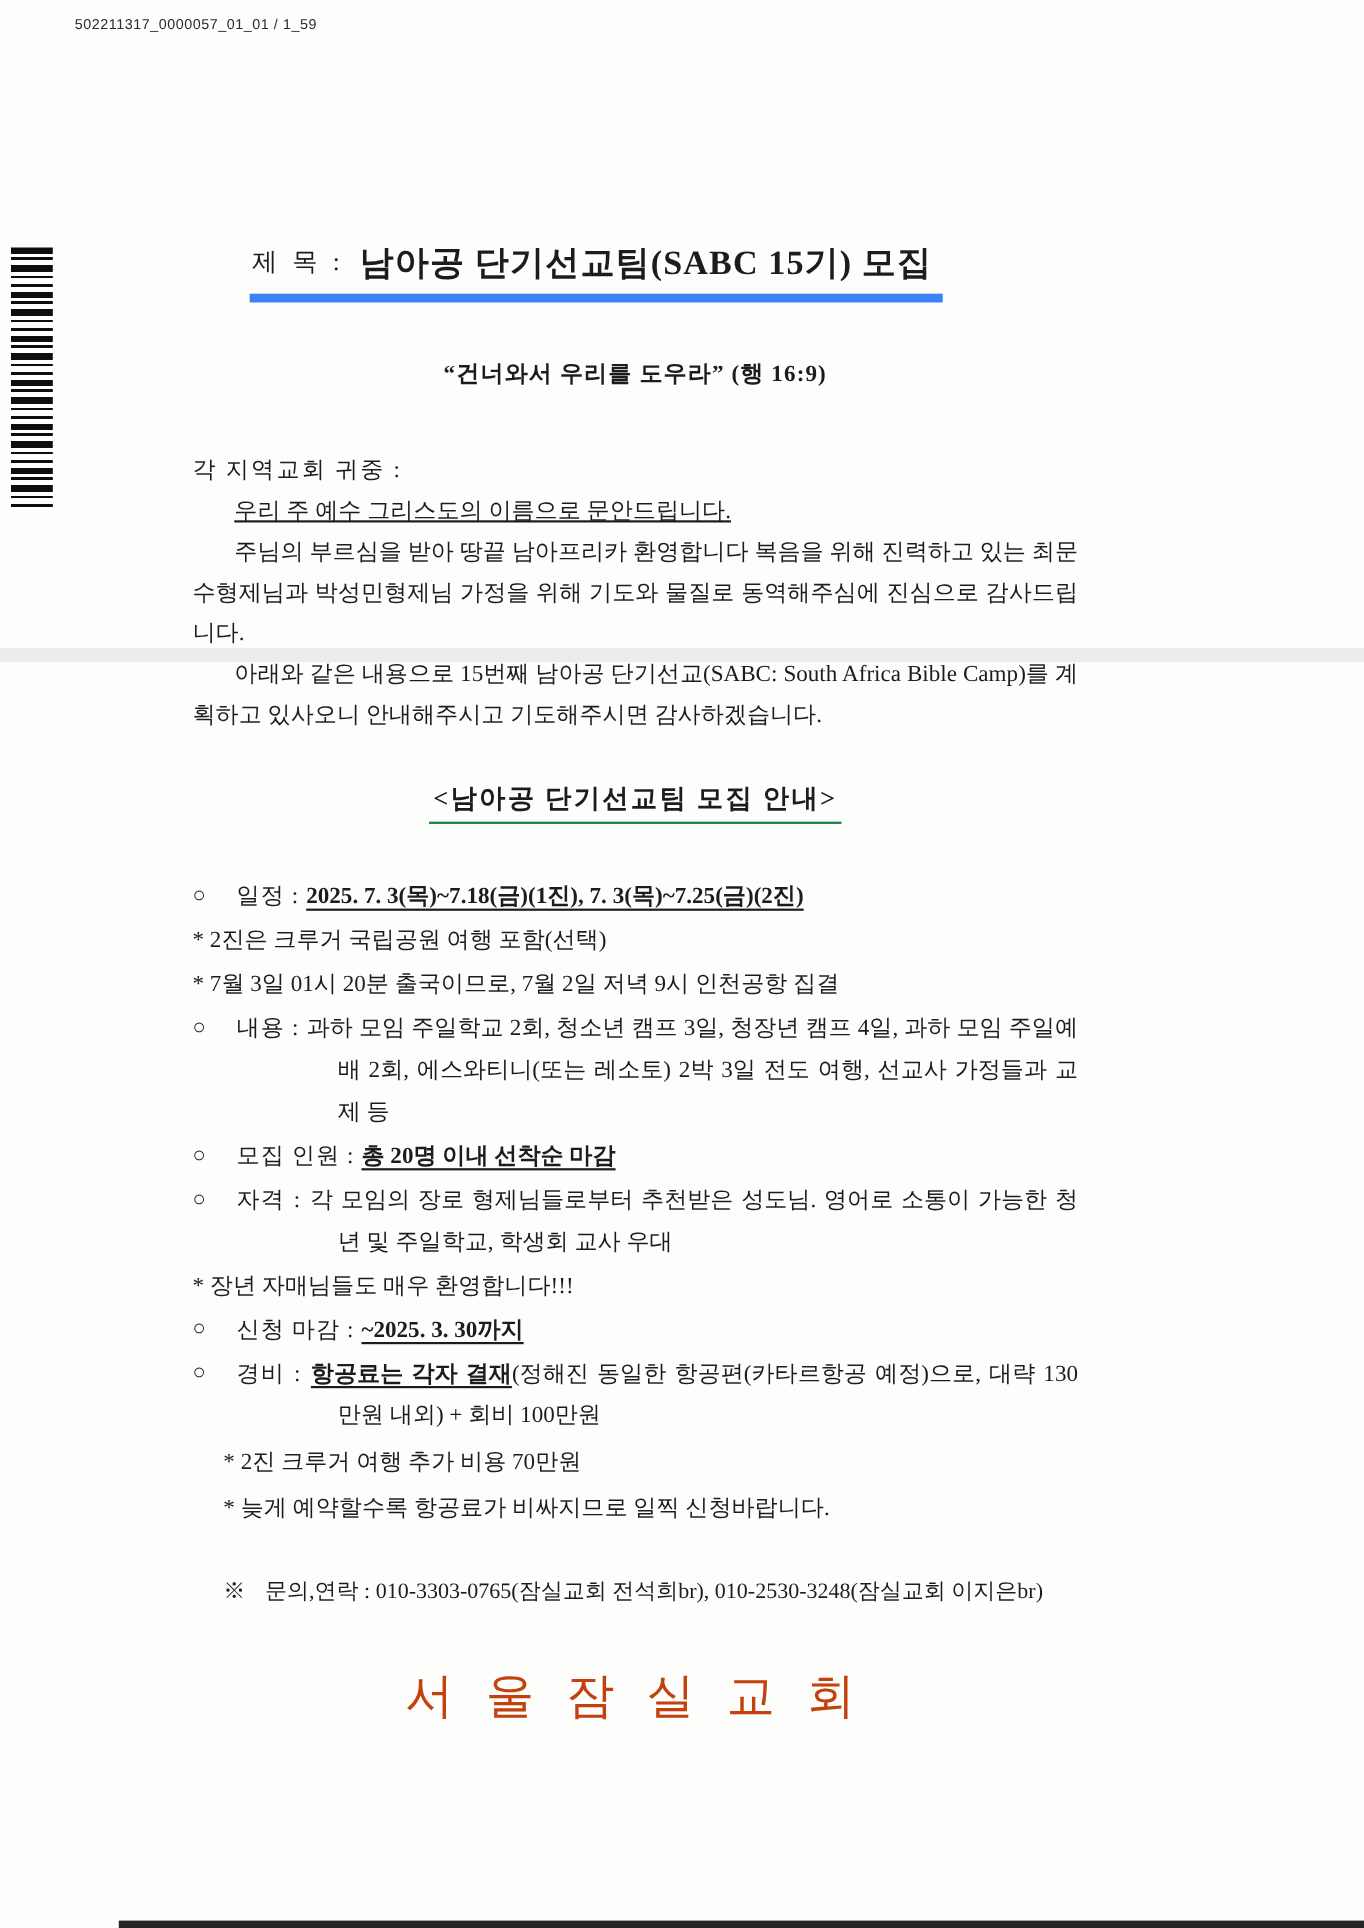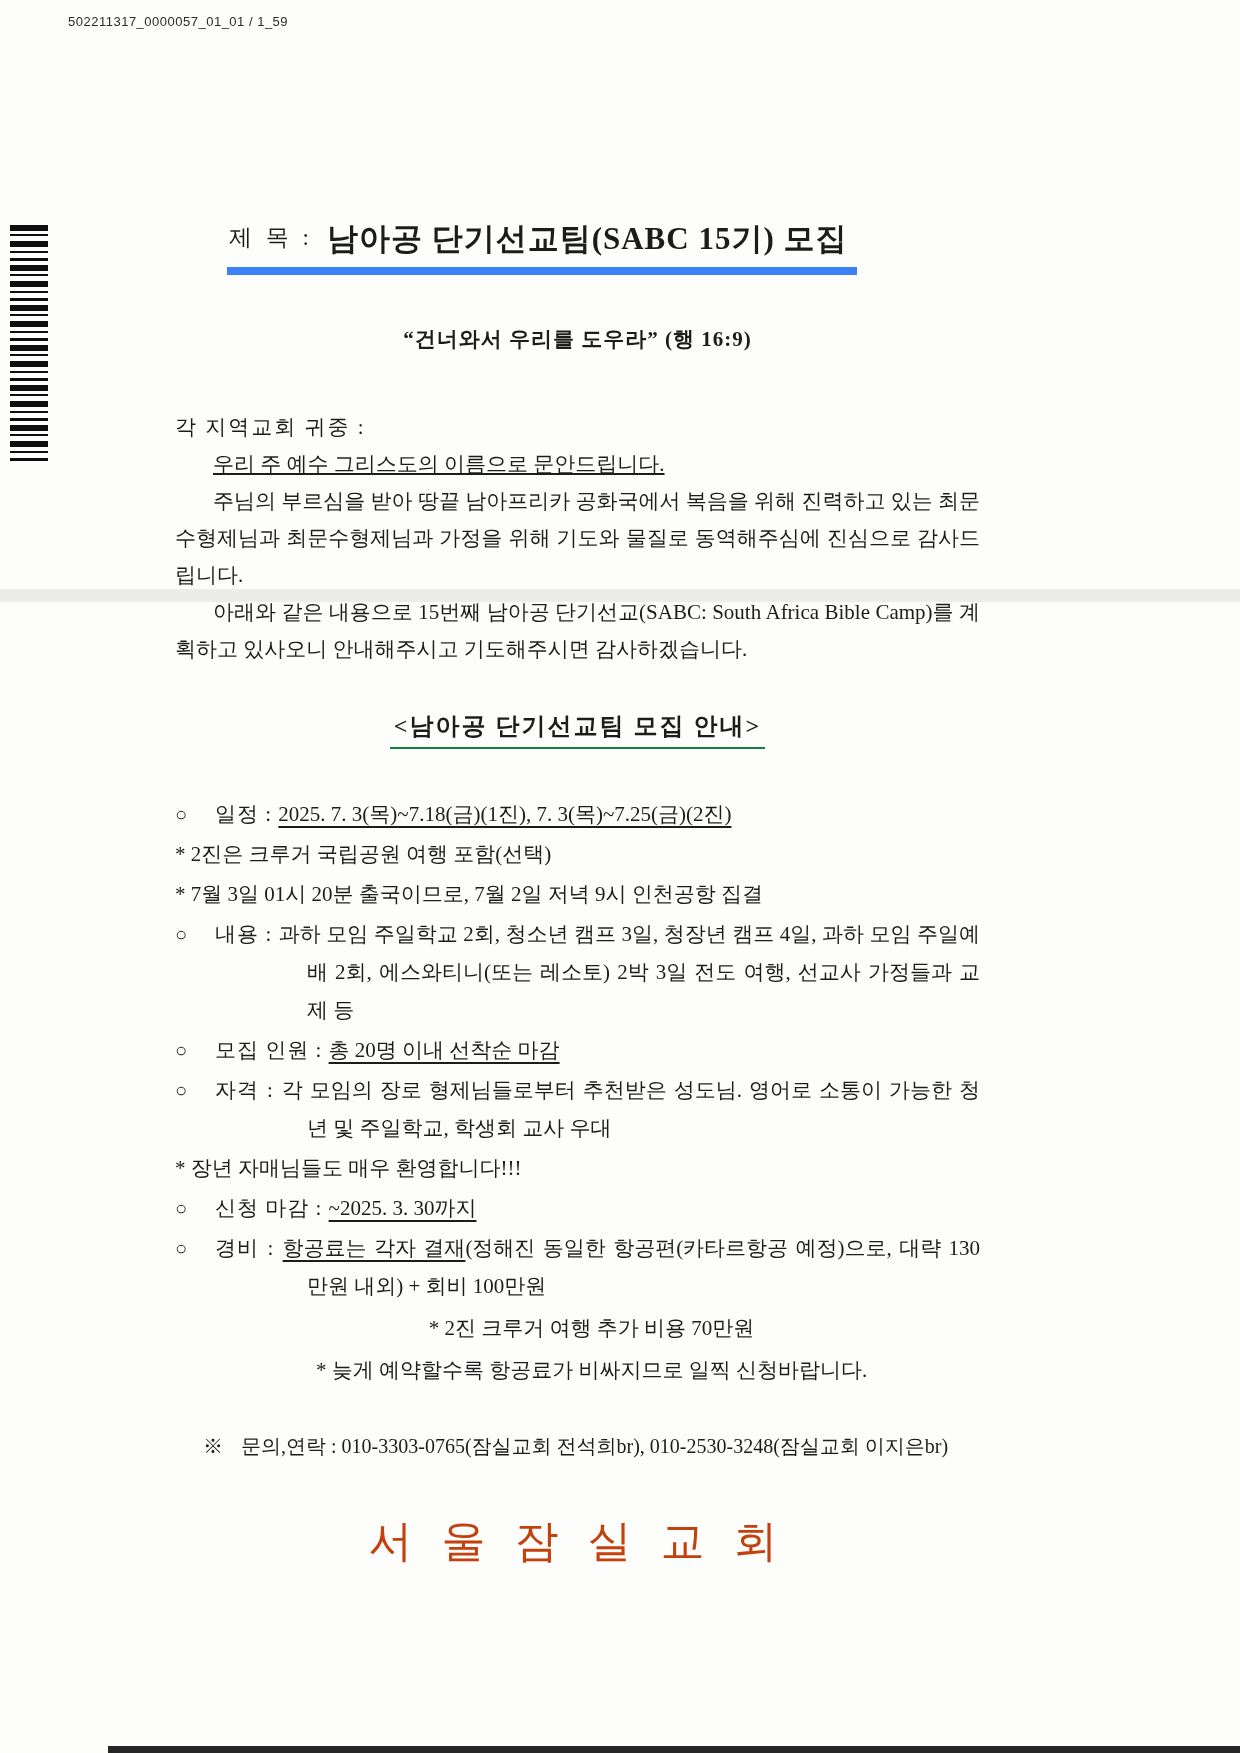--- a/index.html
+++ b/index.html
@@ -55,25 +55,25 @@
 
   .notice{margin-top:46px;font-size:21px;line-height:38px;}
   .row{display:flex;margin-top:2px;}
   .marker{width:40px;flex:none;font-size:20px;}
   .content{
     flex:1;padding-left:92px;text-indent:-92px;
     text-align:justify;word-break:break-all;
   }
   .lbl{letter-spacing:1px;}
   .em-u{
-    font-weight:normal;
+    font-weight:bold;
     text-decoration:underline;text-underline-offset:5px;text-decoration-thickness:2px;
   }
   .note{margin-top:2px;}
-  .outer-note{margin-left:28px;margin-top:4px;text-align:center;}
+  .outer-note{margin-left:28px;margin-top:4px;}
 
   .contact{display:flex;margin-top:44px;font-size:20px;margin-left:28px;}
   .contact .ref{width:38px;flex:none;}
 
   .church{margin-top:52px;text-align:center;font-size:44px;letter-spacing:9px;color:#c2410c;}
 </style>
 </head>
 <body>
 
 <div class="scan-band"></div>
@@ -87,21 +87,21 @@
       <span class="title-prefix">제 목 :</span>
       <span class="title-main">남아공 단기선교팀(SABC 15기) 모집</span>
     </span>
   </div>
 
   <div class="verse">“건너와서 우리를 도우라”  (행 16:9)</div>
 
   <div class="greeting">
     <p class="salutation">각 지역교회 귀중 :</p>
     <p class="indent1">우리 주 예수 그리스도의 이름으로 문안드립니다.</p>
-    <p class="jpara">주님의 부르심을 받아 땅끝 남아프리카 공화국에서 복음을 위해 진력하고 있는 최문수형제님과 최문수형제님과 가정을 위해 기도와 물질로 동역해주심에 진심으로 감사드립니다.</p>
+    <p class="jpara">주님의 부르심을 받아 땅끝 남아프리카 환영합니다 복음을 위해 진력하고 있는 최문수형제님과 박성민형제님 가정을 위해 기도와 물질로 동역해주심에 진심으로 감사드립니다.</p>
     <p class="jpara">아래와 같은 내용으로 15번째 남아공 단기선교(SABC: South Africa Bible Camp)를 계획하고 있사오니 안내해주시고 기도해주시면 감사하겠습니다.</p>
   </div>
 
   <div class="section-heading">
     <span>&lt;남아공 단기선교팀 모집 안내&gt;</span>
   </div>
 
   <div class="notice">
 
     <div class="row">

